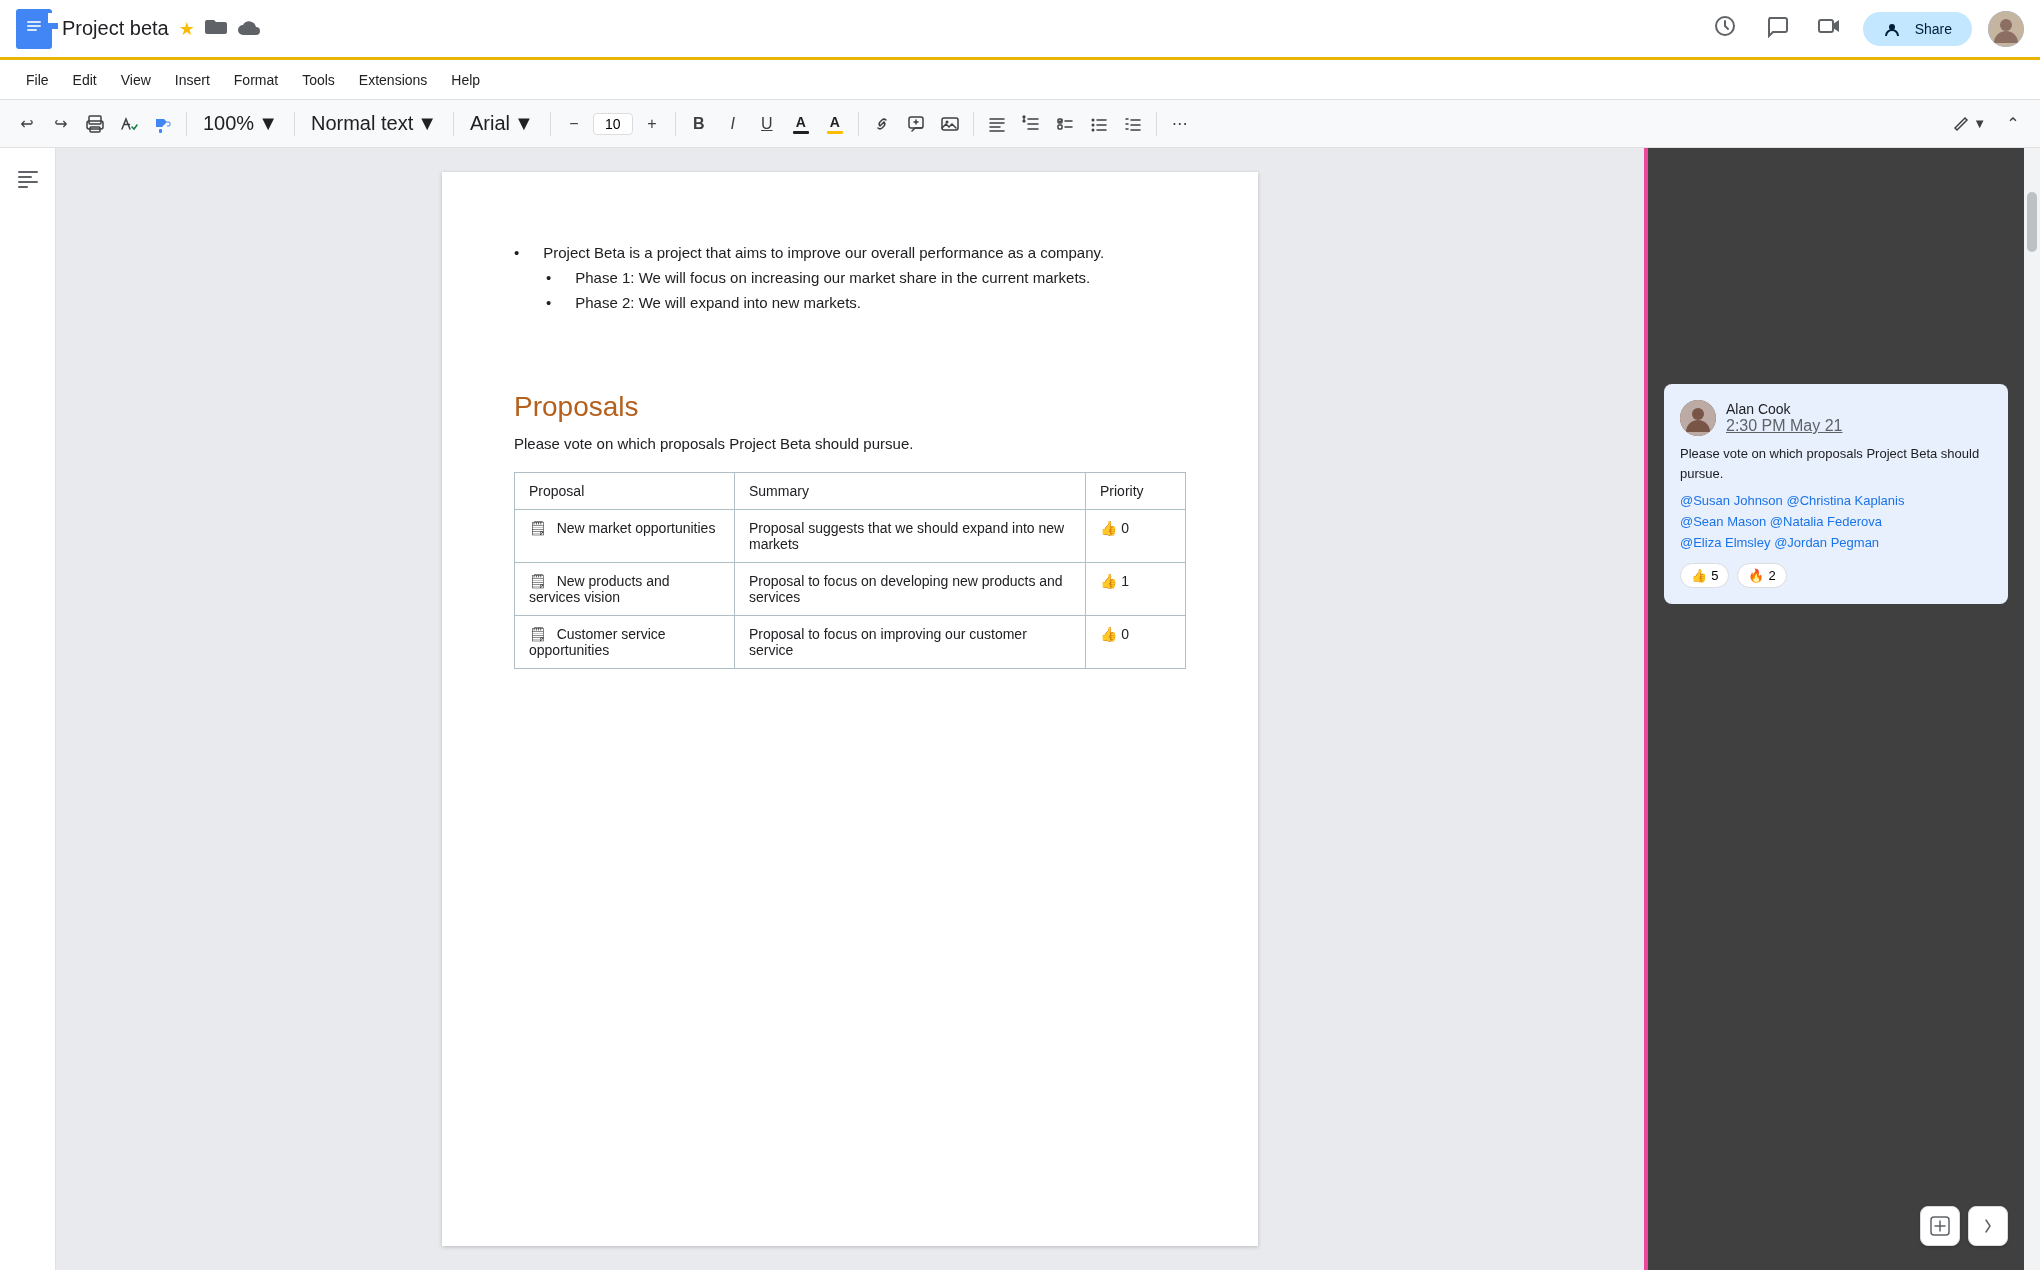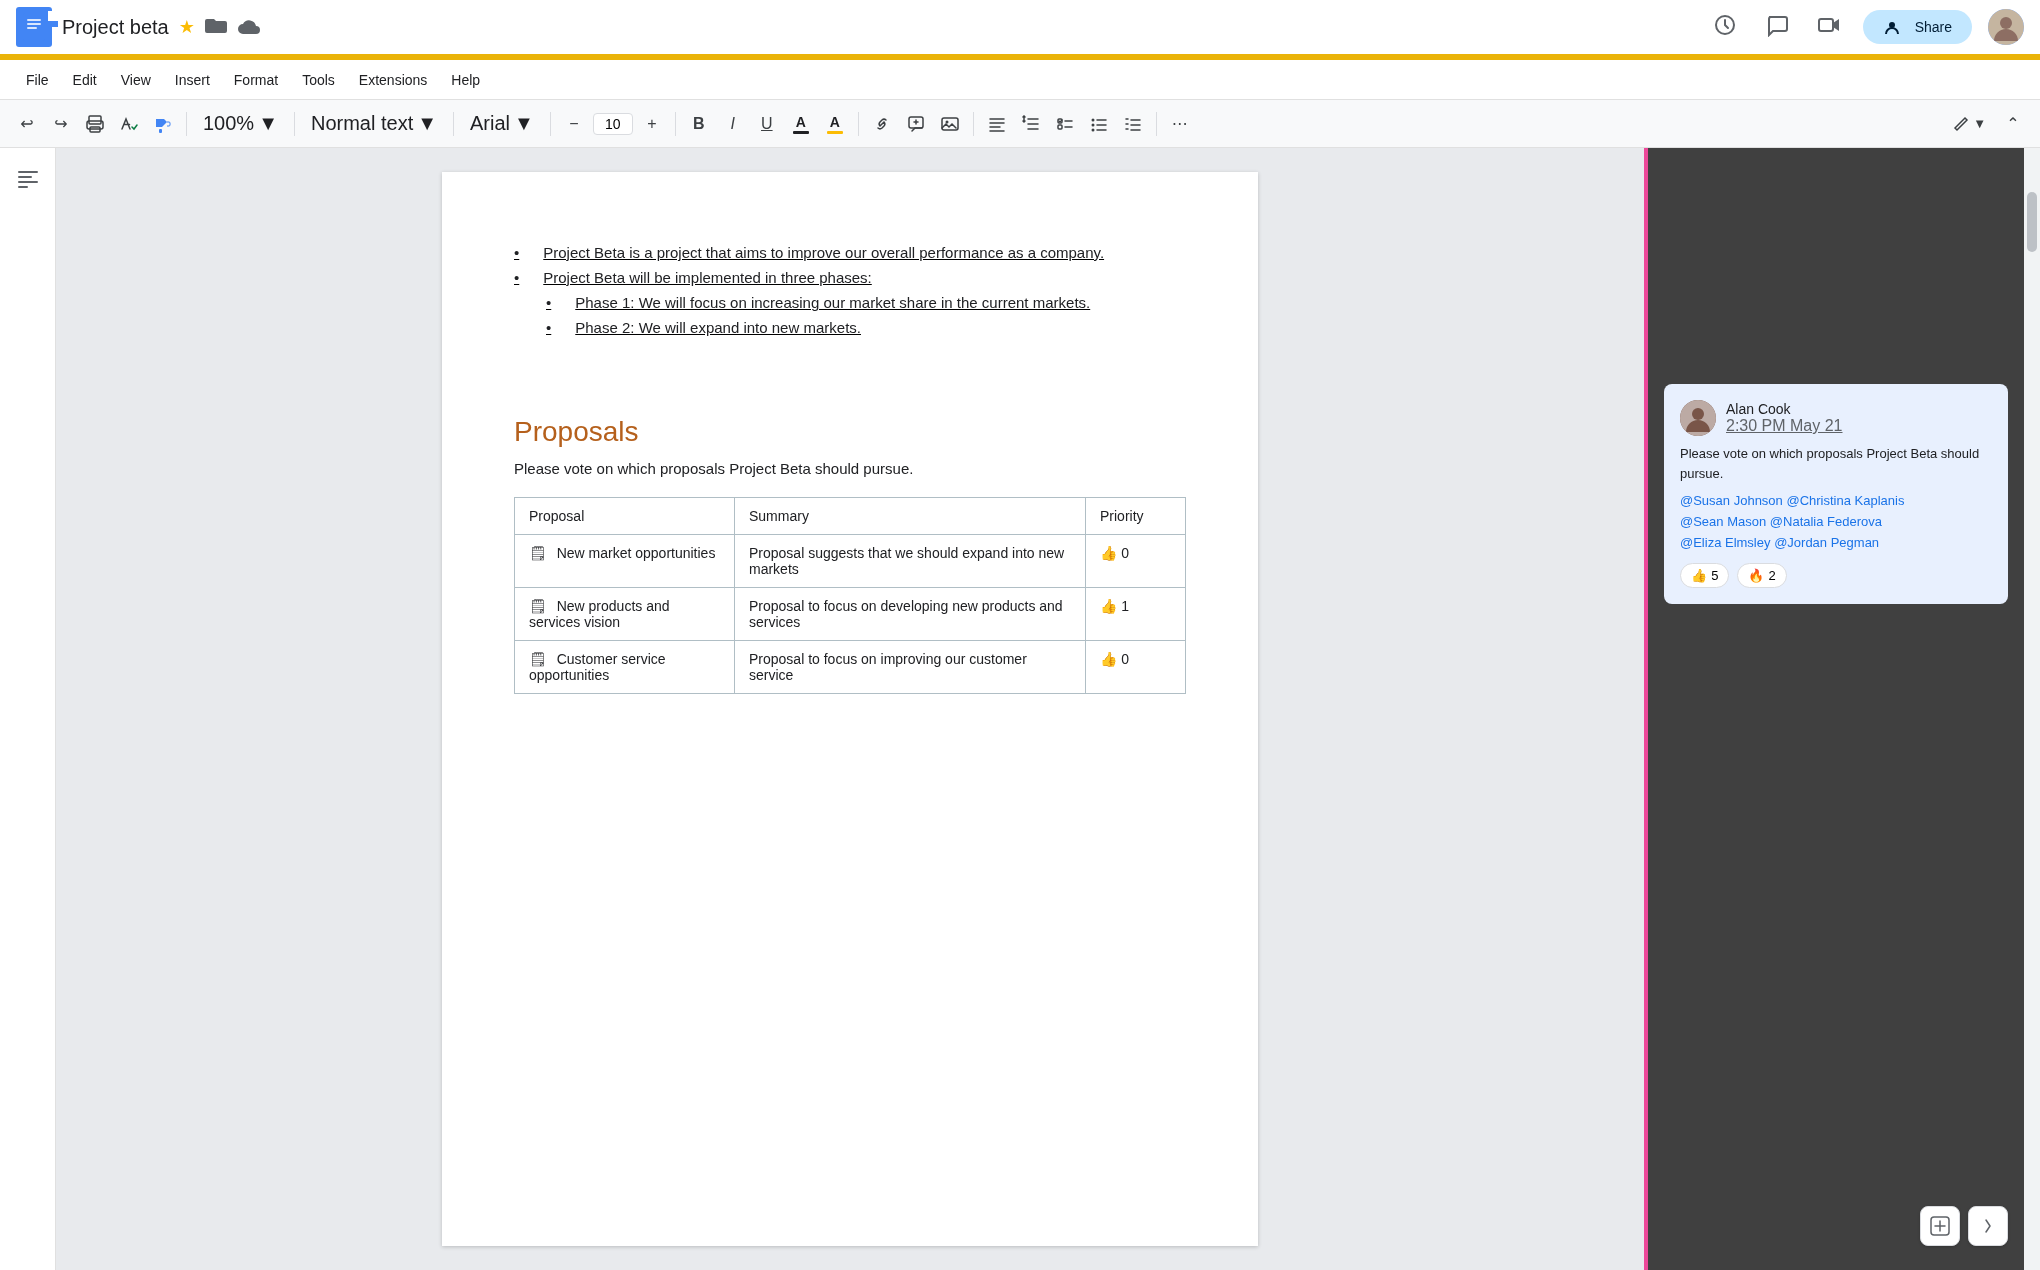--- a/index.html
+++ b/index.html
@@ -5,21 +5,21 @@
     * { box-sizing: border-box; margin: 0; padding: 0; }
     body { font-family: 'Arial', sans-serif; background: #f8f9fa; overflow: hidden; width: 2040px; height: 1270px; }
 
     
     .title-bar {
       display: flex;
       align-items: center;
       height: 60px;
       background: #fff;
       padding: 0 16px;
-      border-bottom: 6px solid #eab308;
+      border-bottom: 3px solid #eab308;
     }
     .title-bar-left {
       display: flex;
       align-items: center;
       gap: 10px;
       flex: 1;
     }
     .doc-icon {
       width: 36px;
       height: 40px;
@@ -204,21 +204,20 @@
       width: 816px;
       min-height: 1050px;
       padding: 72px 72px 72px 72px;
       box-shadow: 0 1px 4px rgba(0,0,0,0.2);
     }
 
     
     .bullet-list {
       list-style: none;
       padding: 0;
-      text-decoration: underline;
     }
     .bullet-item {
       display: flex;
       align-items: flex-start;
       gap: 12px;
       margin-bottom: 8px;
       font-size: 15px;
       color: #202124;
     }
     .bullet-item::before {
@@ -598,24 +597,20 @@
     </div>
   </div>
 
   <div class="document-area">
     <div class="document-page">
 
       <ul class="bullet-list">
         <li class="bullet-item">
           <span></span>
           <span>Project Beta is a project that aims to improve our overall performance as a company.</span>
-        </li>
-        <li class="bullet-item">
-          <span></span>
-          <span>Project Beta will be implemented in three phases:</span>
         </li>
         <li class="bullet-item sub-bullet">
           <span></span>
           <span>Phase 1: We will focus on increasing our market share in the current markets.</span>
         </li>
         <li class="bullet-item sub-bullet">
           <span></span>
           <span>Phase 2: We will expand into new markets.</span>
         </li>
       </ul>

